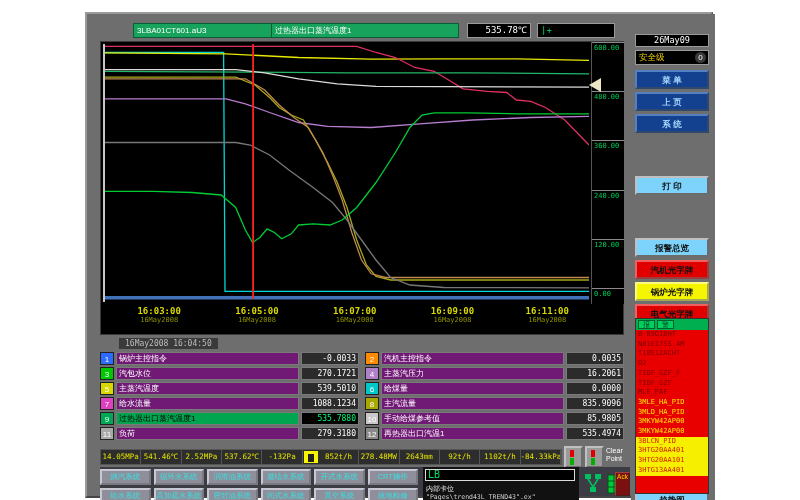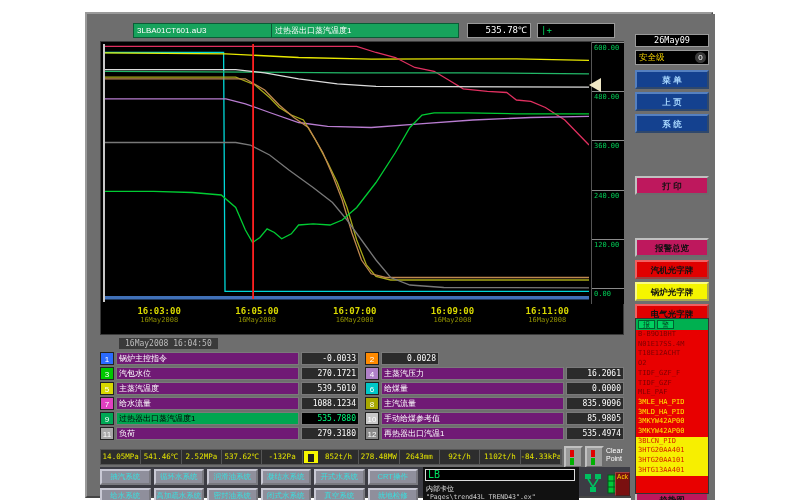--- a/index.html
+++ b/index.html
@@ -89,21 +89,21 @@
     font-family:"DejaVu Sans Mono", monospace; }
   #sec-box { position:absolute; left:4px; top:36px; width:74px; height:15px; background:#000;
     border:1px solid #9a9a9a; }
   #sec-box .sl { position:absolute; left:3px; top:1px; color:#f0d000; font-size:8.5px; }
   #sec-box .sv { position:absolute; right:2px; top:1px; width:11px; height:11px; background:#3a3a3a;
     border-radius:50%; color:#fff; font-size:8px; line-height:11px; text-align:center; }
   #side-btns { position:absolute; left:4px; top:56px; width:74px; }
   .sbtn { width:74px; height:19px; margin-bottom:3px; font-size:8.5px; font-weight:bold;
     line-height:16px; text-align:center; border:2px outset #c0c0c0; white-space:nowrap; overflow:hidden; }
   .sbtn.blue { background:#14418f; color:#a8d8ff; border-color:#5580c0; }
-  .sbtn.gray { background:#be185d; color:#111;margin-top:43px; }
+  .sbtn.gray { background:#7dd3fc; color:#111;margin-top:43px; }
   .sbtn.red  { background:#e00000; color:#111; border-color:#f06060; }
   .sbtn.yellow { background:#f5f500; color:#111; border-color:#fafa80; }
   #alarm-panel { position:absolute; left:4px; top:304px; width:74px; height:176px;
     border:1px solid #333; background:#e80000; overflow:hidden; }
   #alarm-tabs { height:11px; background:#00b050; display:flex; gap:2px; padding:1px 2px; }
   .atab { background:#00d060; border:1px solid #006030; color:#003018; font-size:7px;
     line-height:7px; padding:0 4px; }
   .aline { font-size:7px; line-height:9.7px; padding-left:2px; white-space:nowrap; overflow:hidden;
     font-family:"DejaVu Sans Mono", monospace; }
   .aline.g1 { color:#7d0000; background:#e80000; }
@@ -201,21 +201,22 @@
         </div>
         <div class="lrow">
           <span class="chip" style="background: rgb(168, 168, 168);">11</span>
           <span class="llabel">负荷</span>
           <span class="lvalue">279.3180</span>
         </div>
       </div>
     <div class="lcol" id="lcol-right">
         <div class="lrow">
           <span class="chip" style="background: rgb(255, 138, 0);">2</span>
-          <span class="lvalue">0.0028</span>
+          <span class="llabel">汽机主控指令</span>
+          <span class="lvalue">0.0035</span>
         </div>
         <div class="lrow">
           <span class="chip" style="background: rgb(176, 128, 200);">4</span>
           <span class="llabel">主蒸汽压力</span>
           <span class="lvalue">16.2061</span>
         </div>
         <div class="lrow">
           <span class="chip" style="background: rgb(0, 200, 200);">6</span>
           <span class="llabel">给煤量</span>
           <span class="lvalue">0.0000</span>

